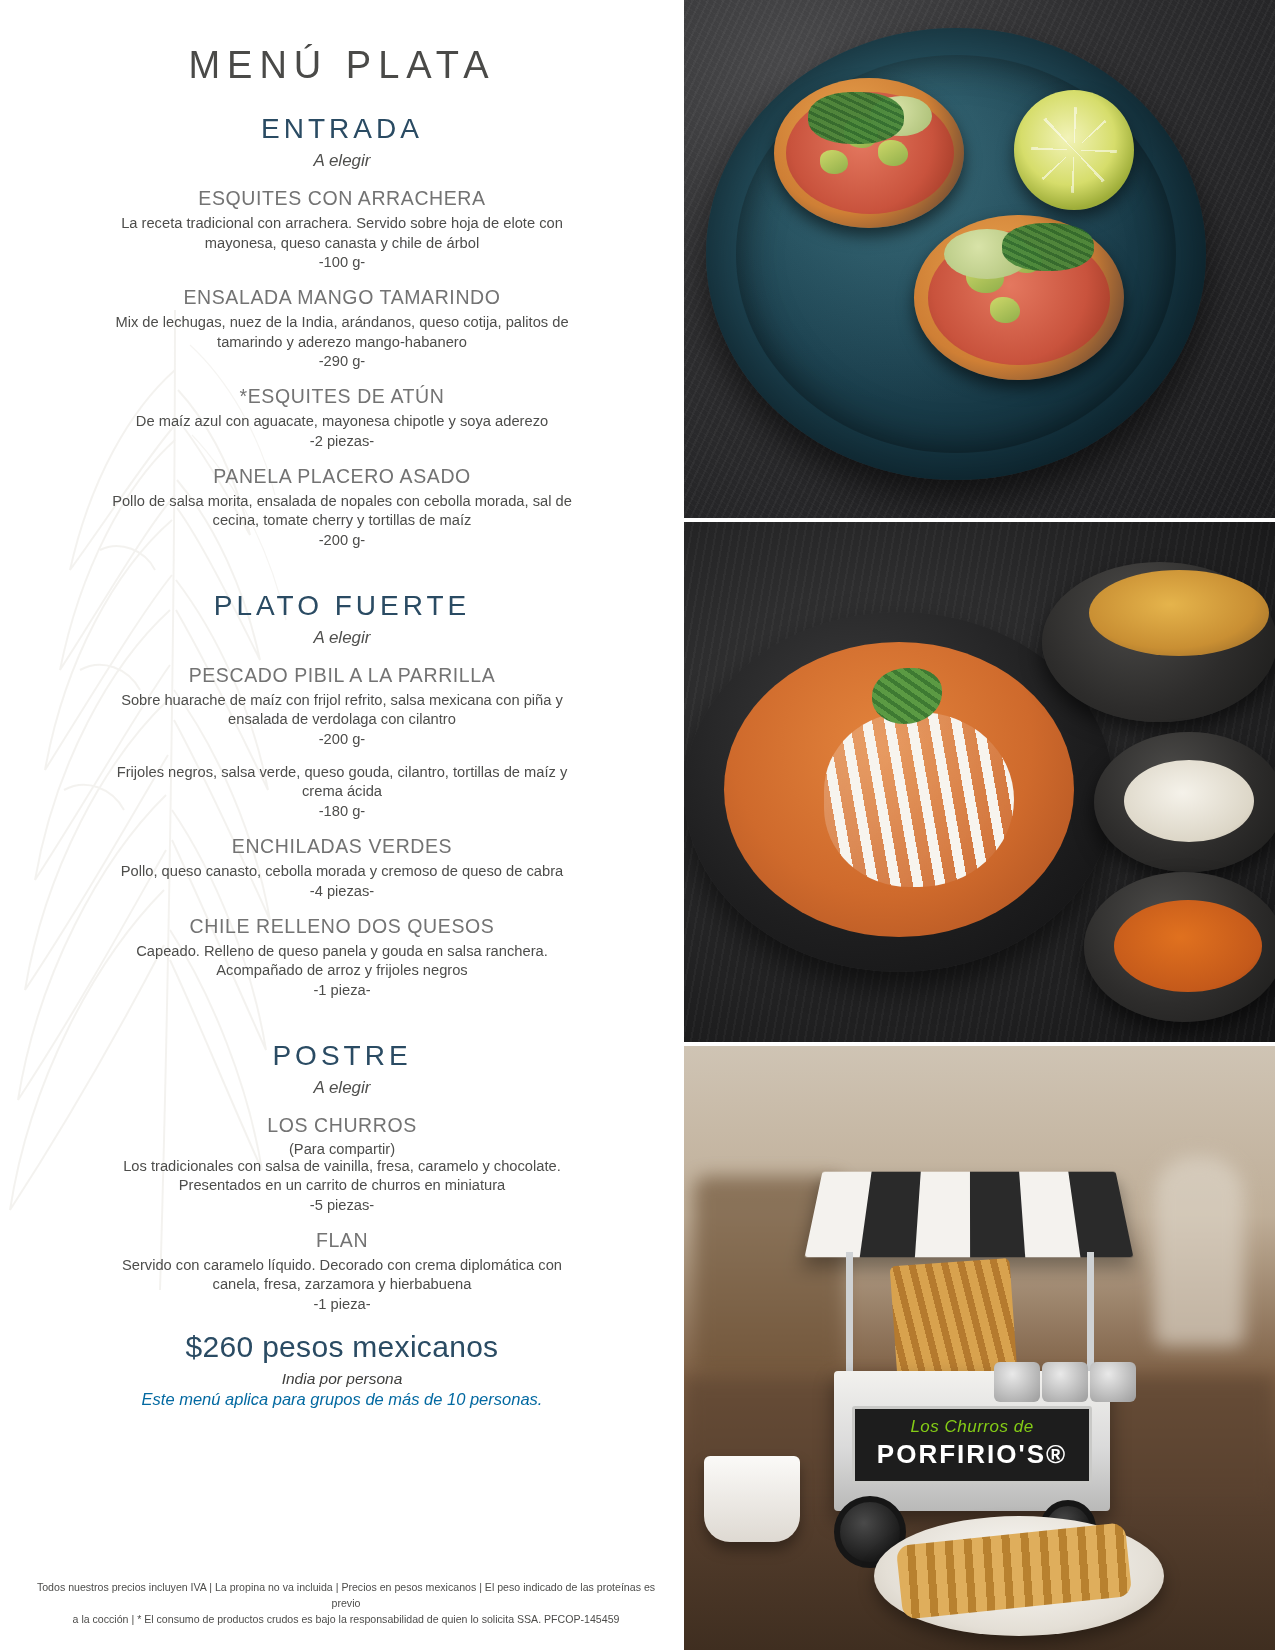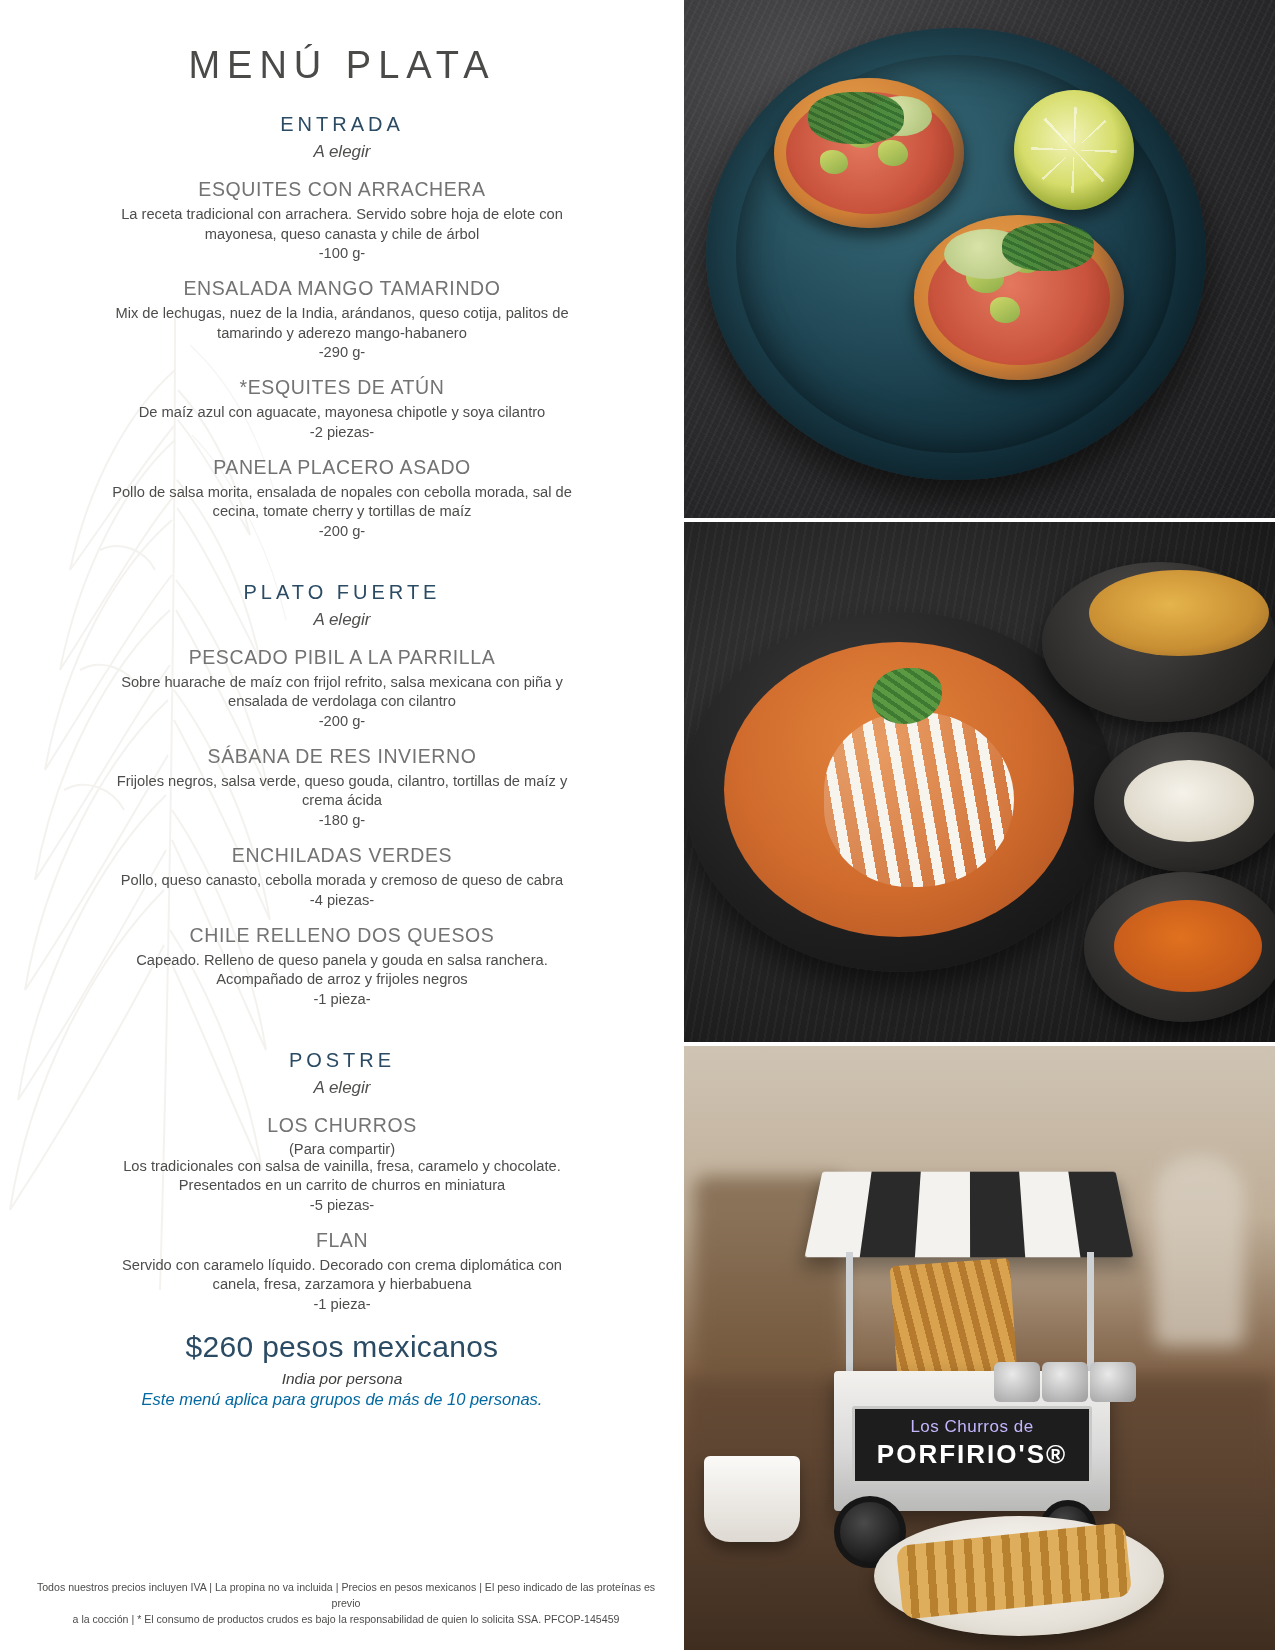--- a/index.html
+++ b/index.html
@@ -46,21 +46,21 @@
   .menu-title {
     font-size: 38px;
     letter-spacing: 7px;
     color: #4a4a48;
     font-weight: 400;
     margin-bottom: 26px;
     margin-top: 6px;
   }
 
   .section-title {
-    font-size: 20px;
+    font-size: 28px;
     letter-spacing: 4px;
     color: #2a4b63;
     font-weight: 500;
   }
   .section-sub {
     font-style: italic;
     font-size: 17px;
     color: #4f4f4d;
     margin-top: 6px;
     margin-bottom: 16px;
@@ -294,21 +294,21 @@
     border-radius: 4px;
     box-shadow: 0 10px 20px rgba(0,0,0,0.4);
   }
   .sign {
     position:absolute; left: 48px; top: 240px; width: 240px; height: 78px;
     background: #1d1d1d;
     border: 3px solid #c9c9c7;
     border-radius: 3px;
     color:#fff; text-align:center;
   }
-  .sign .s1 { font-size: 17px; color:#c4b5fd; margin-top: 8px; letter-spacing:0.5px;}
+  .sign .s1 { font-style: italic; font-size: 17px; color:#84cc16; margin-top: 8px; letter-spacing:0.5px;}
   .sign .s2 { font-size: 26px; letter-spacing: 2px; font-weight:700; margin-top:2px; }
   .pot {
     position:absolute; top: 196px; width: 46px; height: 40px;
     background: radial-gradient(ellipse at 40% 30%, #e9e9e9, #9b9b9b);
     border-radius: 6px;
   }
   .wheel {
     position:absolute; border-radius:50%;
     background: radial-gradient(circle at 40% 35%, #4a4a4a 0%, #1b1b1b 70%);
     border: 6px solid #161616;
@@ -382,21 +382,21 @@
         </div>
 
         <div class="dish">
           <div class="dish-name">ENSALADA MANGO TAMARINDO</div>
           <div class="dish-desc">Mix de lechugas, nuez de la India, arándanos, queso cotija, palitos de tamarindo y aderezo mango-habanero</div>
           <div class="dish-qty">-290 g-</div>
         </div>
 
         <div class="dish">
           <div class="dish-name">*ESQUITES DE ATÚN</div>
-          <div class="dish-desc">De maíz azul con aguacate, mayonesa chipotle y soya cilantro</div>
+          <div class="dish-desc">De maíz azul con aguacate, mayonesa chipotle y soya aderezo</div>
           <div class="dish-qty">-2 piezas-</div>
         </div>
 
         <div class="dish">
           <div class="dish-name">PANELA PLACERO ASADO</div>
           <div class="dish-desc">Pollo de salsa morita, ensalada de nopales con cebolla morada, sal de cecina, tomate cherry y tortillas de maíz</div>
           <div class="dish-qty">-200 g-</div>
         </div>
       </div>
 
@@ -406,21 +406,20 @@
         <h2 class="section-title">PLATO FUERTE</h2>
         <div class="section-sub">A elegir</div>
 
         <div class="dish">
           <div class="dish-name">PESCADO PIBIL A LA PARRILLA</div>
           <div class="dish-desc">Sobre huarache de maíz con frijol refrito, salsa mexicana con piña y ensalada de verdolaga con cilantro</div>
           <div class="dish-qty">-200 g-</div>
         </div>
 
         <div class="dish">
-          <div class="dish-name">SÁBANA DE RES INVIERNO</div>
           <div class="dish-desc">Frijoles negros, salsa verde, queso gouda, cilantro, tortillas de maíz y crema ácida</div>
           <div class="dish-qty">-180 g-</div>
         </div>
 
         <div class="dish">
           <div class="dish-name">ENCHILADAS VERDES</div>
           <div class="dish-desc">Pollo, queso canasto, cebolla morada y cremoso de queso de cabra</div>
           <div class="dish-qty">-4 piezas-</div>
         </div>
 

